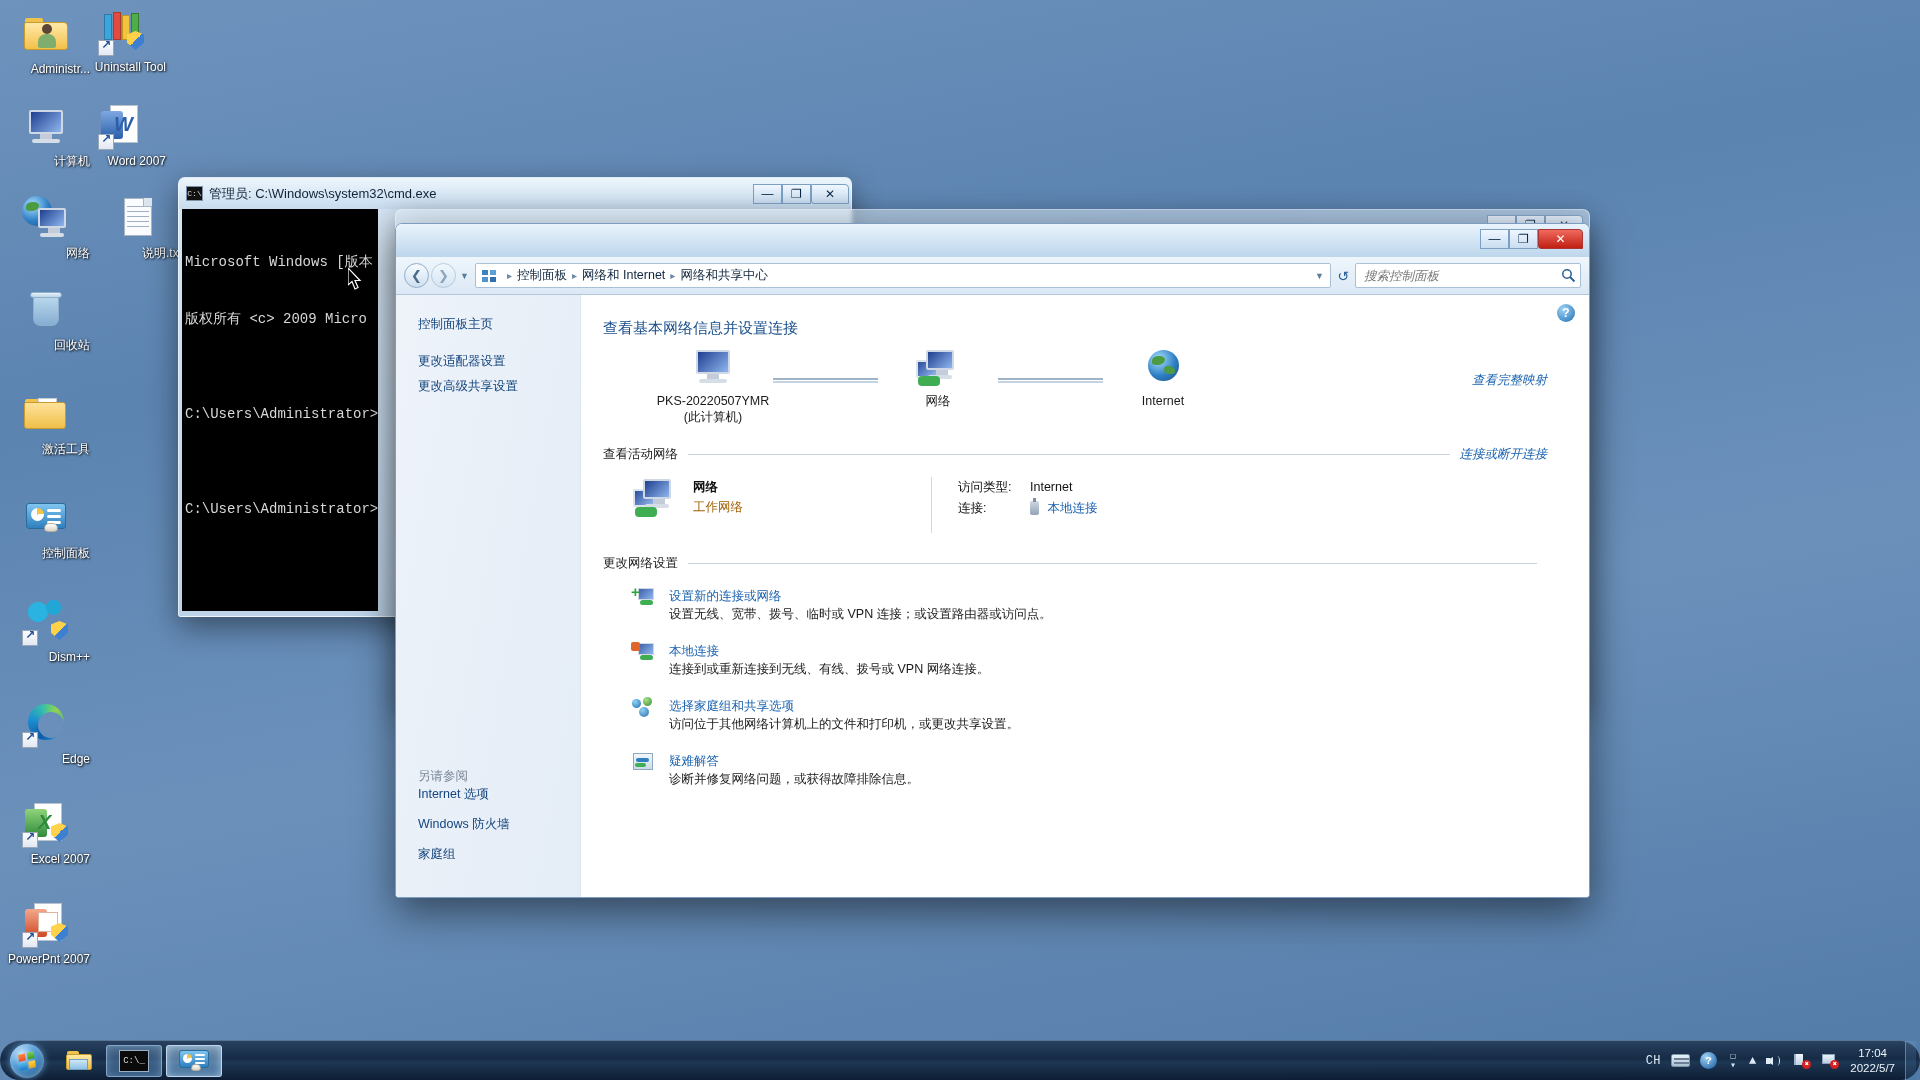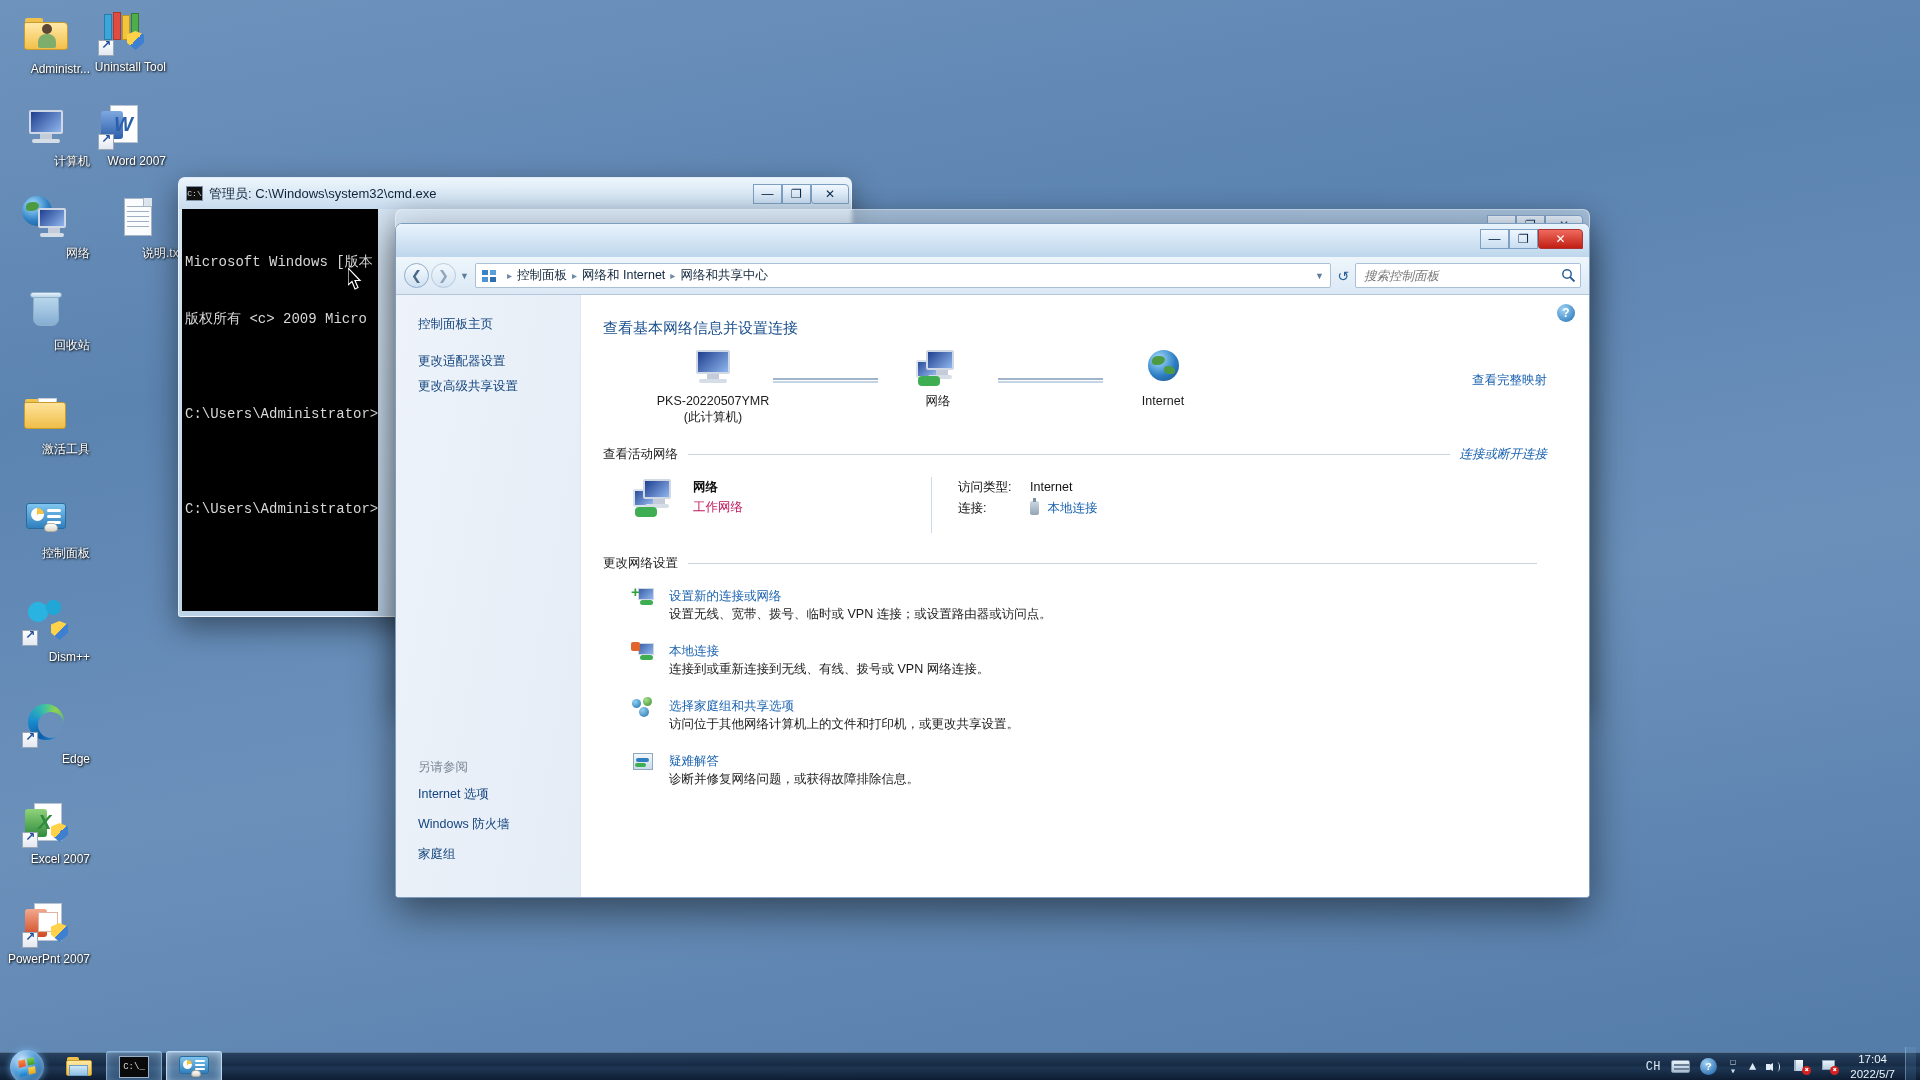--- a/index.html
+++ b/index.html
@@ -181,64 +181,64 @@
   #cp-search { width:226px; height:25px; background:#fff; border:1px solid #a9c0d6; border-radius:2px;
     display:flex; align-items:center; padding:0 4px 0 8px; }
   #cp-search input { border:0; outline:0; flex:1; font-size:12.5px; color:#7d8a97;
     font-family:"Liberation Sans", sans-serif; font-style:italic; background:transparent; }
   #cp-body { display:flex; height:604px; background:#fff; }
   #cp-sidebar { width:185px; background:linear-gradient(100deg,#eef3fa,#e4ecf6); padding:20px 0 0 22px;
     border-right:1px solid #e0e7ef; position:relative; }
   #cp-sidebar a { display:block; font-size:12.5px; color:#12437c; text-decoration:none; margin-bottom:6px; line-height:19px; }
   .side-gap { height:12px; }
   #cp-seealso { position:absolute; left:22px; bottom:24px; width:150px; }
-  #cp-seealso .salabel { font-size:12.5px; color:#7a8696; margin-bottom:9px; }
+  #cp-seealso .salabel { font-size:12.5px; color:#7a8696; }
   #cp-seealso a { margin-bottom:11px; }
   #cp-main { flex:1; position:relative; padding:24px 0 0 22px; }
   #cp-help { position:absolute; right:14px; top:9px; width:18px; height:18px; border-radius:50%;
     background:radial-gradient(circle at 35% 30%, #9fd2f5, #1d6fb3); color:#fff; font-size:12px;
     display:flex; align-items:center; justify-content:center; font-weight:bold; }
   #cp-heading { font-size:15px; color:#1a4f8c; margin-bottom:10px; }
   
   #net-map { display:flex; align-items:flex-start; height:92px; padding-left:50px; position:relative; }
   .nm-node { width:120px; text-align:center; }
   .nm-node .nlabel { font-size:12.5px; color:#1a1a1a; margin-top:5px; line-height:16px; }
   .nm-link { flex:0 0 105px; height:2px; background:#9fb4c8; margin-top:30px;
     box-shadow:0 3px 0 #c5d4e2; }
-  #nm-fullmap { position:absolute; right:42px; top:24px; font-size:12.5px; color:#1a62b0; text-decoration:none; }
+  #nm-fullmap { position:absolute; right:42px; top:24px; font-size:12.5px; color:#1a62b0; text-decoration:none;font-style:italic; }
   
   .sec { margin-top:6px; padding-right:42px; }
   .sec-hd { display:flex; align-items:center; font-size:12.5px; color:#1a1a1a; }
   .sec-hd .rule { flex:1; height:1px; background:#c9d4df; margin:0 10px; }
   .sec-hd .sec-link { font-size:12.5px; color:#1a62b0; text-decoration:none;font-style:italic; }
   
   #active-net { display:flex; margin-top:14px; padding-left:28px; }
   #active-net .an-left { display:flex; width:300px; }
   #active-net .an-text { margin-left:14px; }
   #active-net .an-name { font-size:12.5px; font-weight:bold; color:#111; line-height:20px; }
-  #active-net .an-type { font-size:12.5px; color:#be185d; text-decoration:none; line-height:20px; display:block; }
+  #active-net .an-type { font-size:12.5px; color:#a16207; text-decoration:none; line-height:20px; display:block; }
   #active-net .an-divider { width:1px; background:#cfd9e3; margin:0 26px 0 0; height:56px; }
   #active-net .an-right { font-size:12.5px; color:#111; }
   #active-net .an-row { display:flex; line-height:21px; align-items:center; }
   #active-net .an-key { width:72px; }
   #active-net .an-val a { color:#1a62b0; text-decoration:none; }
   .plug-glyph { display:inline-block; width:9px; height:14px; vertical-align:-3px; margin-right:5px;
     background:linear-gradient(#cfd8e2,#93a4b6); border-radius:2px; position:relative; }
   .plug-glyph:after { content:""; position:absolute; left:3px; top:-3px; width:3px; height:4px; background:#7e8fa1; }
   
   #chg-list { margin-top:14px; padding-left:28px; }
   .chg-item { display:flex; margin-bottom:17px; }
   .chg-ico { width:26px; height:24px; position:relative; flex:0 0 26px; margin-right:12px; }
   .chg-text .ct-title { font-size:12.5px; color:#1a62b0; text-decoration:none; line-height:18px; display:inline-block; }
   .chg-text .ct-desc { font-size:12.5px; color:#1a1a1a; line-height:19px; }
 
   
-  #taskbar { position:absolute; left:0; bottom:0; width:1920px; height:28px;
+  #taskbar { position:absolute; left:0; bottom:0; width:1920px; height:40px;
     background:linear-gradient(180deg, rgba(38,63,92,.96) 0%, rgba(20,40,66,.97) 45%, rgba(28,52,80,.97) 55%, rgba(12,27,48,.98) 100%);
-    border-top:1px solid rgba(150,190,230,.55); display:flex; align-items:center; }
+    border-top:1px solid rgba(150,190,230,.55); display:flex; align-items:center;border-radius:20px; }
   #start-orb { width:50px; height:38px; margin-left:2px; display:flex; align-items:center; justify-content:center; }
   #start-orb .orb { width:34px; height:34px; border-radius:50%;
     background:radial-gradient(circle at 35% 30%, #cfe9ff 0%, #4d9ad8 40%, #12406e 100%);
     box-shadow:0 0 7px rgba(120,190,255,.7), inset 0 0 6px rgba(255,255,255,.5);
     position:relative; }
   #start-orb .orb:after { content:""; position:absolute; left:9px; top:9px; width:16px; height:16px;
     background:
       linear-gradient(#ff8a3d,#e8512a) 0 0/7px 7px no-repeat,
       linear-gradient(#7ed04f,#3f9a28) 9px 0/7px 7px no-repeat,
       linear-gradient(#53b9f0,#1b79c4) 0 9px/7px 7px no-repeat,

